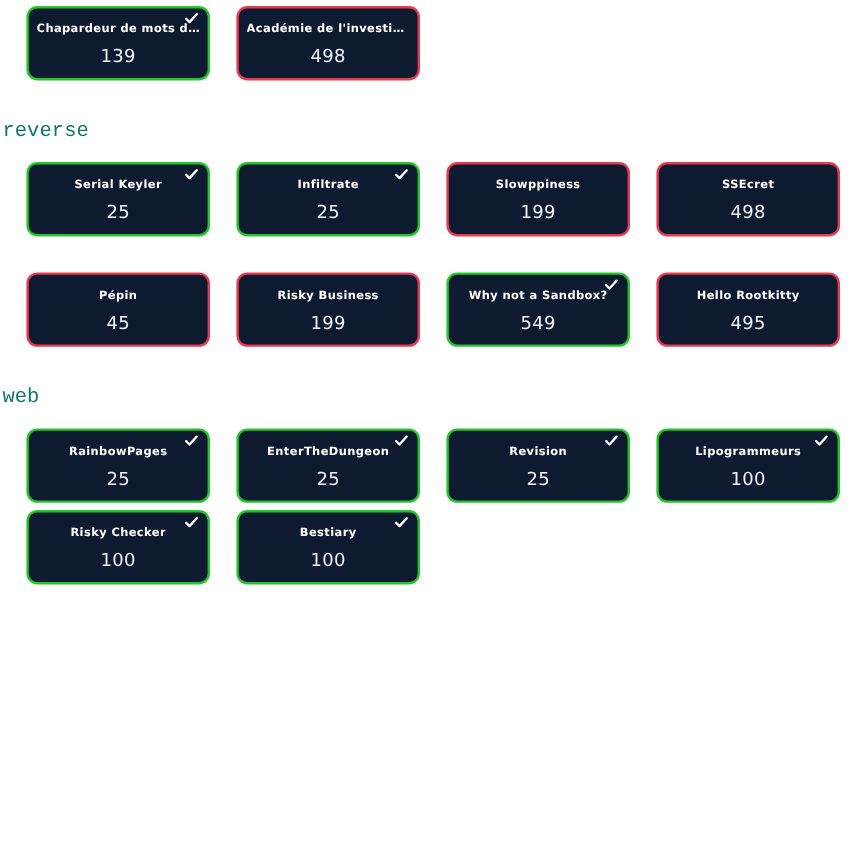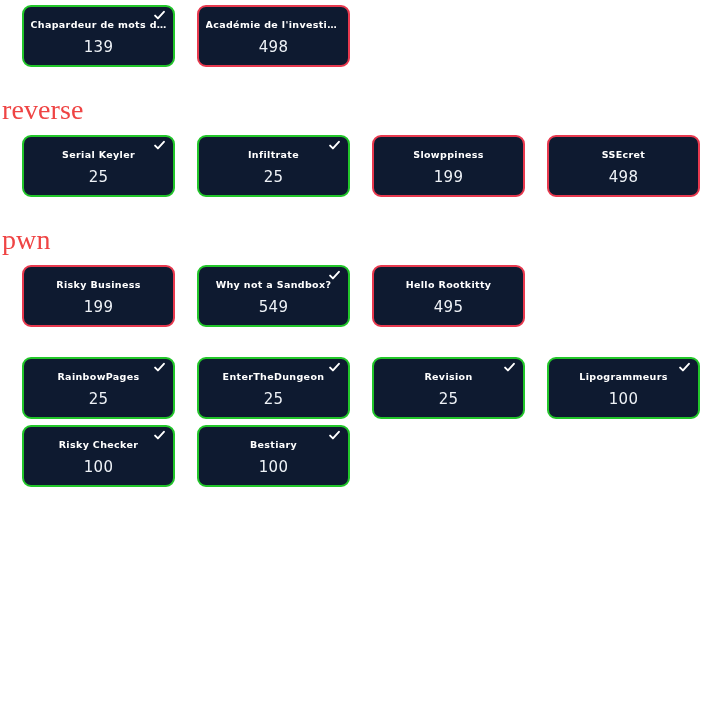--- a/index.html
+++ b/index.html
@@ -19,24 +19,24 @@
     width: 719px;
     height: 704px;
     padding-top: 5px;
     box-sizing: border-box;
   }
   .category {
     margin: 0;
     padding: 0;
   }
   .category-title {
-    font-family: Liberation Serif, serif;
-    font-size: 28px;
+    font-family: Liberation Mono, monospace;
+    font-size: 17px;
     font-weight: 400;
-    color: #ef4444;
+    color: #0f766e;
     margin: 0 0 12px 2px;
     line-height: 26px;
     letter-spacing: 0.1px;
   }
   .cards {
     display: flex;
     flex-wrap: wrap;
     gap: 6px 22px;
     padding-left: 22px;
     box-sizing: border-box;
@@ -152,22 +152,25 @@
           <div class="card-points">199</div>
         </div>
         <div class="card">
           <div class="card-title">SSEcret</div>
           <div class="card-points">498</div>
         </div>
       </div>
     </div>
     <div class="section-gap"></div>
     <div class="category">
-      <h2 class="category-title">pwn</h2>
-      <div class="cards">
+      <div class="cards">
+        <div class="card">
+          <div class="card-title">Pépin</div>
+          <div class="card-points">45</div>
+        </div>
         <div class="card">
           <div class="card-title">Risky Business</div>
           <div class="card-points">199</div>
         </div>
         <div class="card solved">
           <span class="card-check">
             <svg viewBox="0 0 12 12" aria-hidden="true">
               <path d="M1.2 6.1 L4.3 9.2 L10.8 2.0" fill="none" stroke="currentColor" stroke-width="2.1" stroke-linecap="round" stroke-linejoin="round"></path>
             </svg>
           </span>
@@ -175,20 +178,21 @@
           <div class="card-points">549</div>
         </div>
         <div class="card">
           <div class="card-title">Hello Rootkitty</div>
           <div class="card-points">495</div>
         </div>
       </div>
     </div>
     <div class="section-gap"></div>
     <div class="category">
+      <h2 class="category-title">web</h2>
       <div class="cards">
         <div class="card solved">
           <span class="card-check">
             <svg viewBox="0 0 12 12" aria-hidden="true">
               <path d="M1.2 6.1 L4.3 9.2 L10.8 2.0" fill="none" stroke="currentColor" stroke-width="2.1" stroke-linecap="round" stroke-linejoin="round"></path>
             </svg>
           </span>
           <div class="card-title">RainbowPages</div>
           <div class="card-points">25</div>
         </div>

